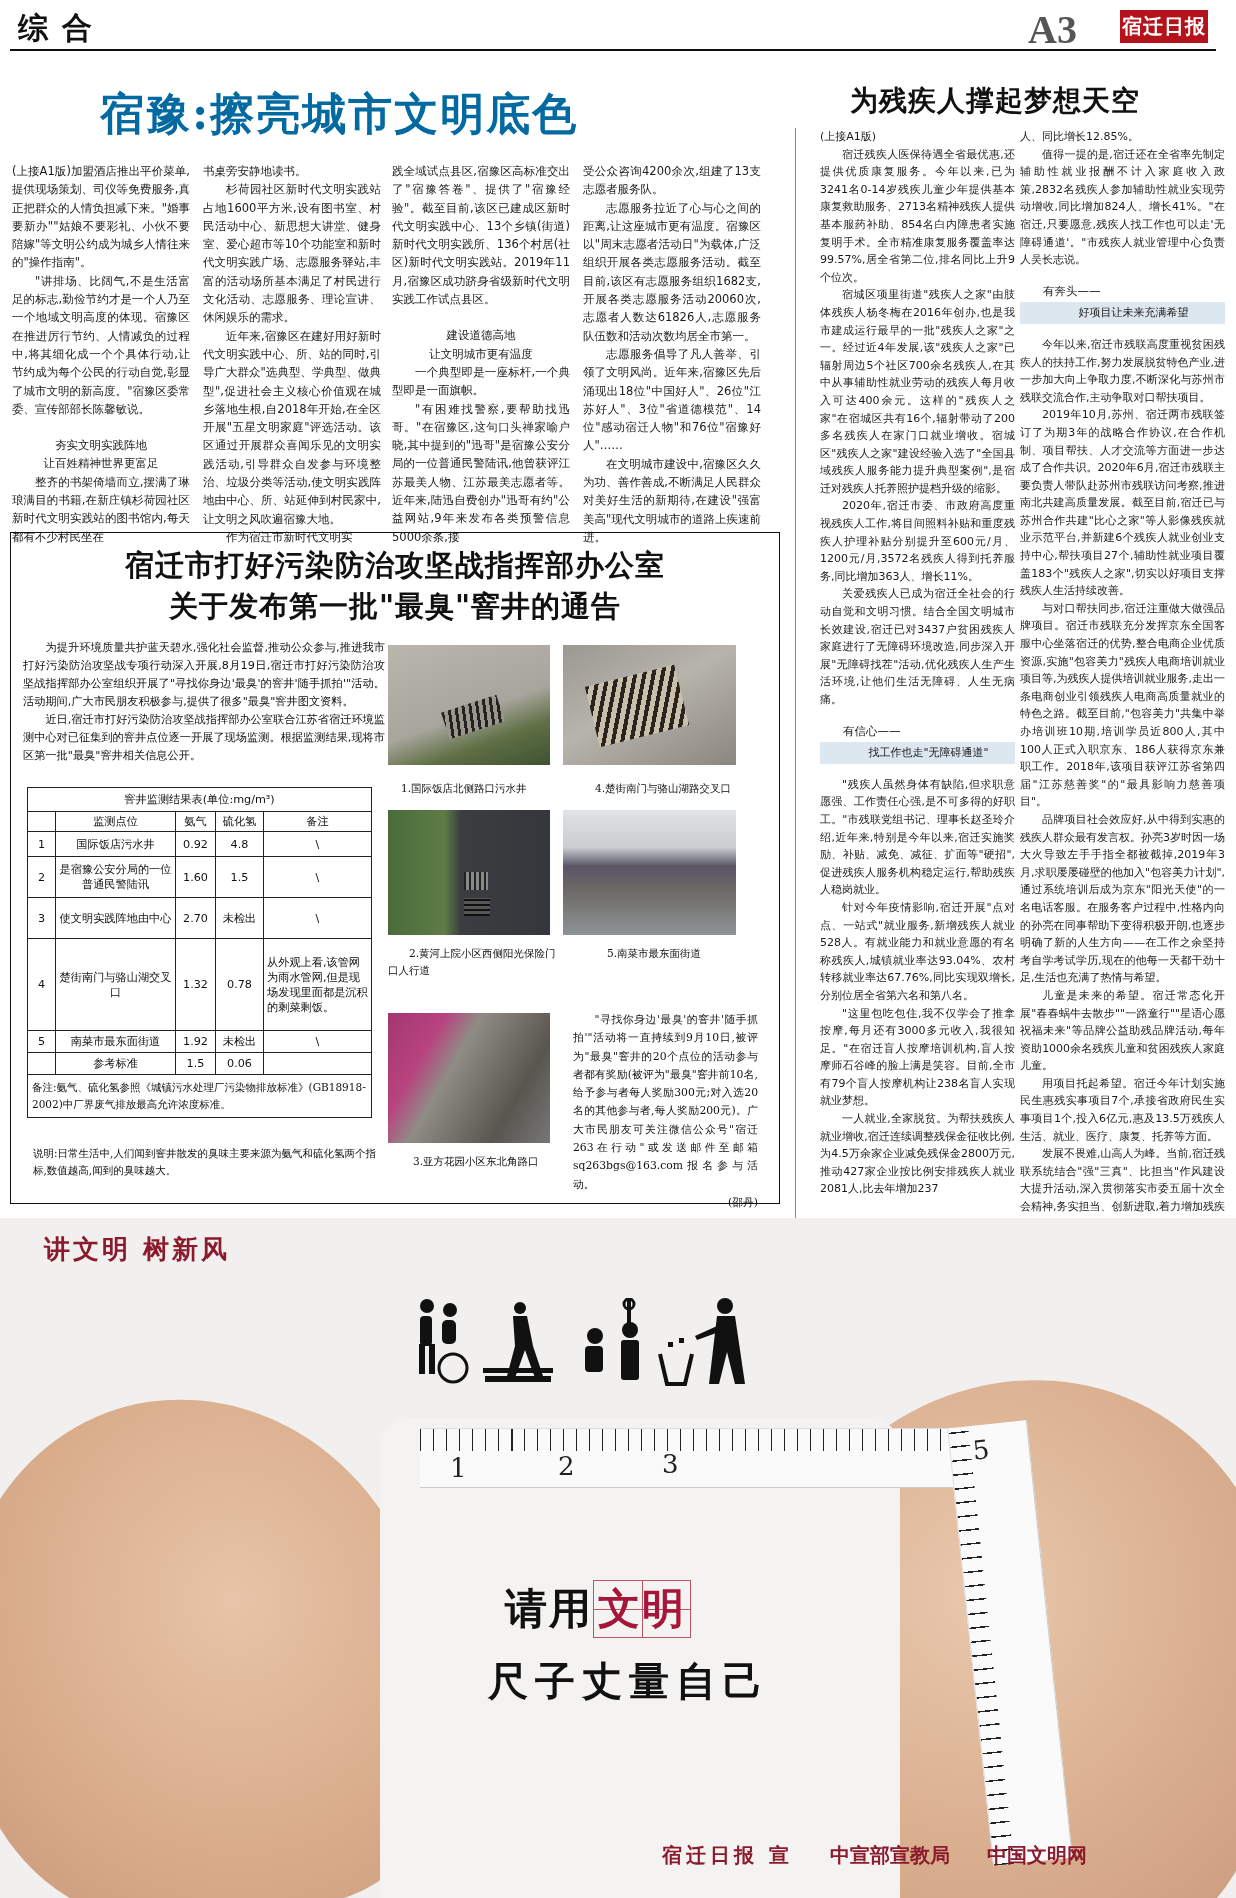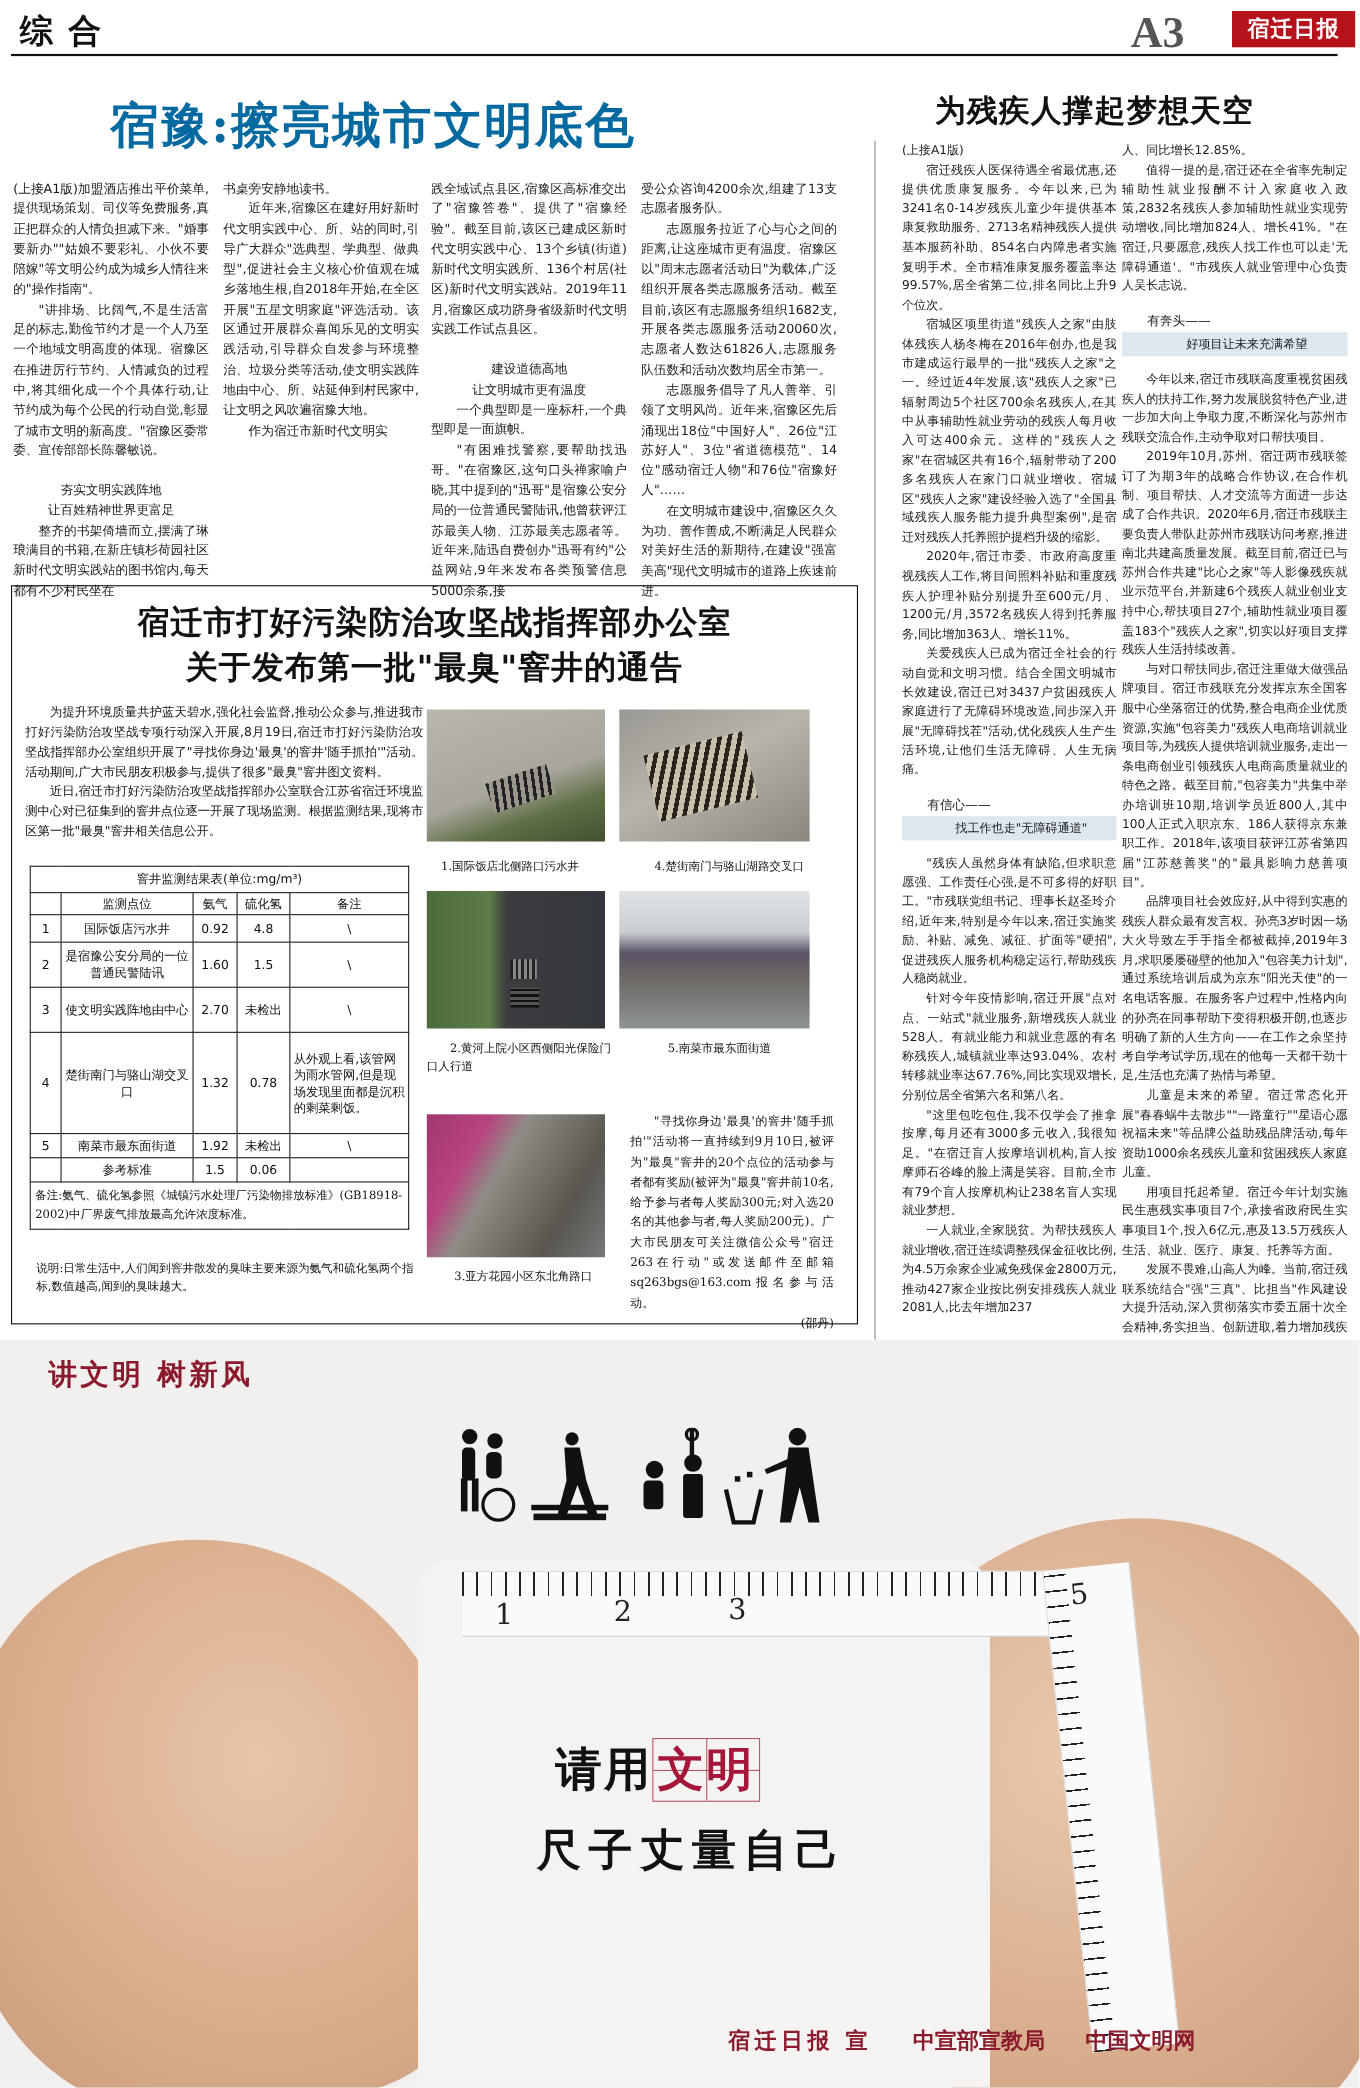--- a/index.html
+++ b/index.html
@@ -67,35 +67,36 @@
   .ad-credit { position: absolute; left: 662px; top: 624px; font-family: "DejaVu Serif", serif; font-size: 20px; font-weight: bold; color: #8a1a2c; white-space: nowrap; }
   .ad-credit span { margin-right: 30px; }
   .ad-credit span:first-child { letter-spacing: 4px; }
 </style>
 </head>
 <body>
 
 <div class="masthead">
   <div class="section-name">综合</div>
   <div class="page-no" style="left:1028px;">A3</div>
-  <div class="logo" style="left:1120px;width:112px;">宿迁日报</div>
+  <div class="logo" style="left:1120px;width:88px;">宿迁日报</div>
   <div class="rule-top"></div>
 </div>
 
 <h1 class="hl-main">宿豫:擦亮城市文明底色</h1>
 
 <div class="col c1">
   <p class="noind">(上接A1版)加盟酒店推出平价菜单,提供现场策划、司仪等免费服务,真正把群众的人情负担减下来。"婚事要新办""姑娘不要彩礼、小伙不要陪嫁"等文明公约成为城乡人情往来的"操作指南"。</p>
   <p>"讲排场、比阔气,不是生活富足的标志,勤俭节约才是一个人乃至一个地域文明高度的体现。宿豫区在推进厉行节约、人情减负的过程中,将其细化成一个个具体行动,让节约成为每个公民的行动自觉,彰显了城市文明的新高度。"宿豫区委常委、宣传部部长陈馨敏说。</p>
   <p class="subhead">夯实文明实践阵地</p>
   <p class="subhead">让百姓精神世界更富足</p>
   <p>整齐的书架倚墙而立,摆满了琳琅满目的书籍,在新庄镇杉荷园社区新时代文明实践站的图书馆内,每天都有不少村民坐在</p>
 </div>
 <div class="col c2">
   <p class="noind">书桌旁安静地读书。</p>
+  <p>杉荷园社区新时代文明实践站占地1600平方米,设有图书室、村民活动中心、新思想大讲堂、健身室、爱心超市等10个功能室和新时代文明实践广场、志愿服务驿站,丰富的活动场所基本满足了村民进行文化活动、志愿服务、理论宣讲、休闲娱乐的需求。</p>
   <p>近年来,宿豫区在建好用好新时代文明实践中心、所、站的同时,引导广大群众"选典型、学典型、做典型",促进社会主义核心价值观在城乡落地生根,自2018年开始,在全区开展"五星文明家庭"评选活动。该区通过开展群众喜闻乐见的文明实践活动,引导群众自发参与环境整治、垃圾分类等活动,使文明实践阵地由中心、所、站延伸到村民家中,让文明之风吹遍宿豫大地。</p>
   <p>作为宿迁市新时代文明实</p>
 </div>
 <div class="col c3">
   <p class="noind">践全域试点县区,宿豫区高标准交出了"宿豫答卷"、提供了"宿豫经验"。截至目前,该区已建成区新时代文明实践中心、13个乡镇(街道)新时代文明实践所、136个村居(社区)新时代文明实践站。2019年11月,宿豫区成功跻身省级新时代文明实践工作试点县区。</p>
   <p class="subhead">建设道德高地</p>
   <p class="subhead">让文明城市更有温度</p>
   <p>一个典型即是一座标杆,一个典型即是一面旗帜。</p>
   <p>"有困难找警察,要帮助找迅哥。"在宿豫区,这句口头禅家喻户晓,其中提到的"迅哥"是宿豫公安分局的一位普通民警陆讯,他曾获评江苏最美人物、江苏最美志愿者等。近年来,陆迅自费创办"迅哥有约"公益网站,9年来发布各类预警信息5000余条,接</p>
 </div>

